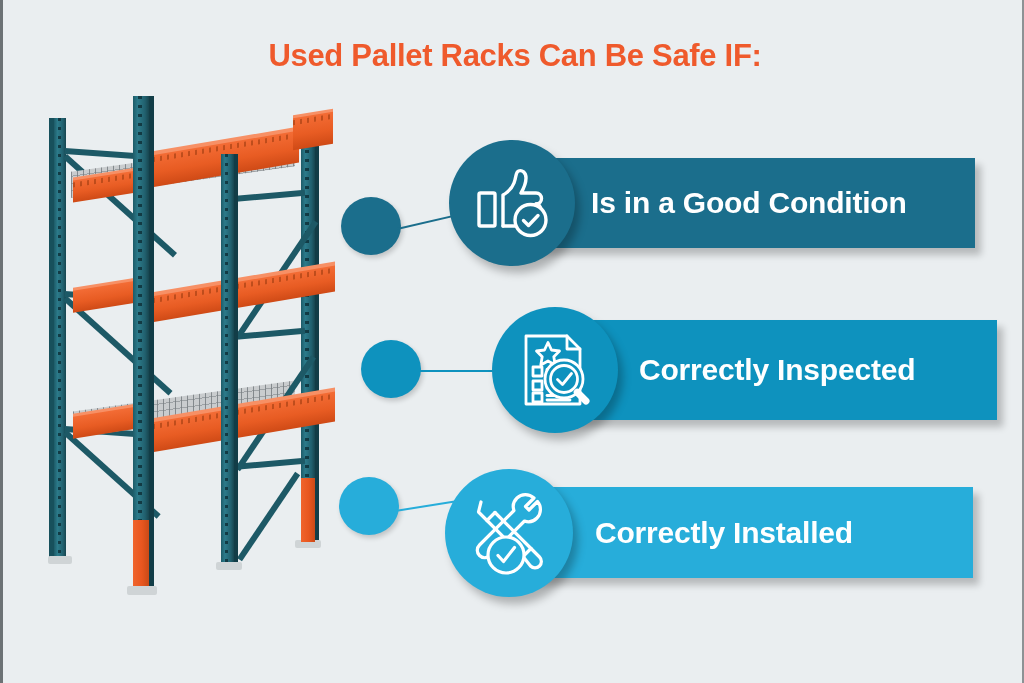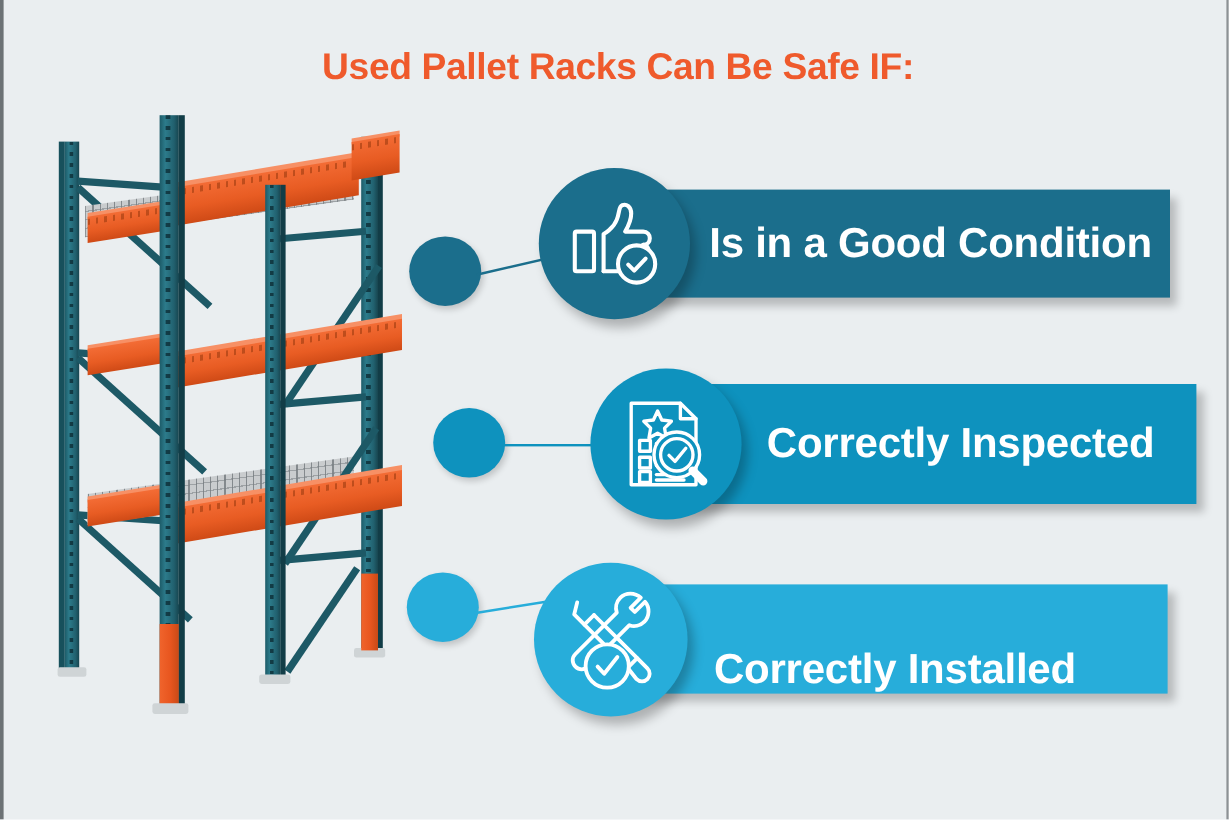--- a/index.html
+++ b/index.html
@@ -106,21 +106,21 @@
     transform-origin: 0 50%;
   }
   .banner {
     position: absolute;
     display: flex;
     align-items: center;
     box-shadow: 6px 7px 7px rgba(0,0,0,.22);
   }
   .banner-label {
     color: #ffffff;
-    font-size: 35px;
+    font-size: 30px;
     font-weight: bold;
     letter-spacing: -0.2px;
     white-space: nowrap;
   }
   .icon-circle {
     position: absolute;
     border-radius: 50%;
     box-shadow: 5px 7px 9px rgba(0,0,0,.26);
     display: flex;
     align-items: center;
@@ -257,21 +257,21 @@
       <circle cx="52" cy="52" r="19" fill="#0e92be"></circle>
       <circle cx="52" cy="52" r="13.5"></circle>
       <path d="M45.5 52.5 L50.5 57.5 L59.5 46.5"></path>
       <path d="M65.2 65.2 L74 74" stroke-width="7"></path>
     </svg>
   </div>
 
   <div class="dot" style="left:336px; top:477px; width:60px; height:58px; background:#27adda;"></div>
   <div class="connector" style="left:392px; top:510px; width:70px; background:#27adda; transform:rotate(-9deg);"></div>
 
-  <div class="banner" style="left:500px; top:487px; width:470px; height:91px; background:#27adda;align-items:flex-end;">
+  <div class="banner" style="left:500px; top:487px; width:470px; height:91px; background:#27adda;">
     <span class="banner-label" style="margin-left:92px;">Correctly Installed</span>
   </div>
 
   <div class="icon-circle" style="left:442px; top:469px; width:128px; height:128px; background:#27adda;">
     <svg width="88" height="88" viewBox="0 0 88 88" fill="none" stroke="#ffffff" stroke-width="3.2" stroke-linecap="round" stroke-linejoin="round">
 
       <path d="M69 9 L60.5 17.5 L64 21 L72.5 12.5 C76.5 17 76.5 24.5 72 29 C68.5 32.5 63.5 33.5 59.5 32
                L25 66.5 C22 69.5 17.5 69.5 14.5 66.5 C11.5 63.5 11.5 59 14.5 56 L49 21.5
                C47.5 17.5 48.5 12.5 52 9 C56.5 4.5 64 4.5 69 9 Z"></path>
 

